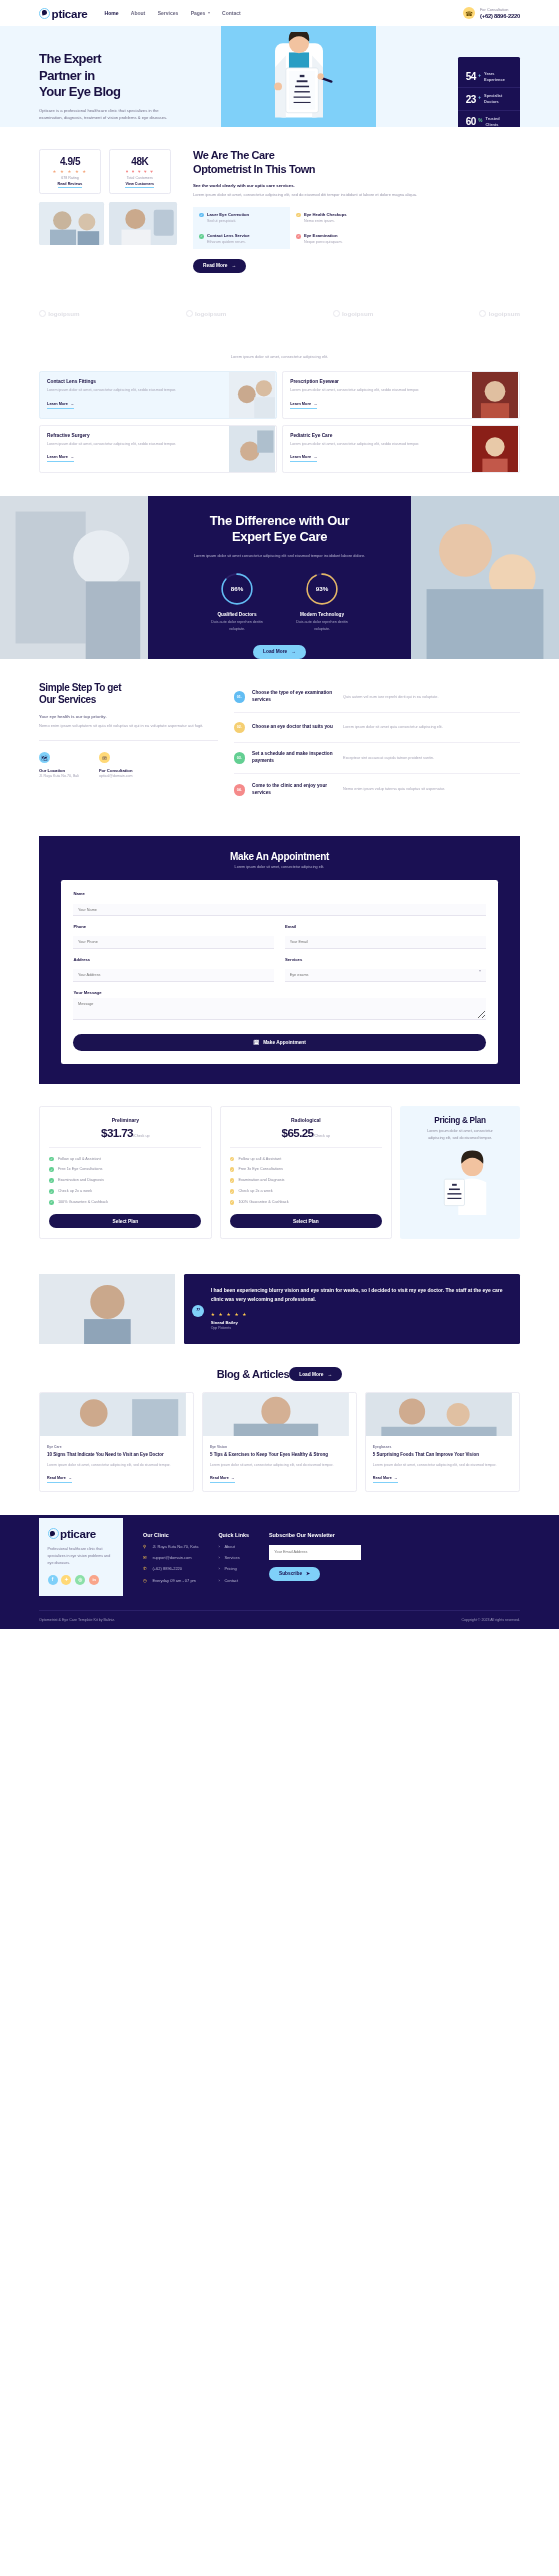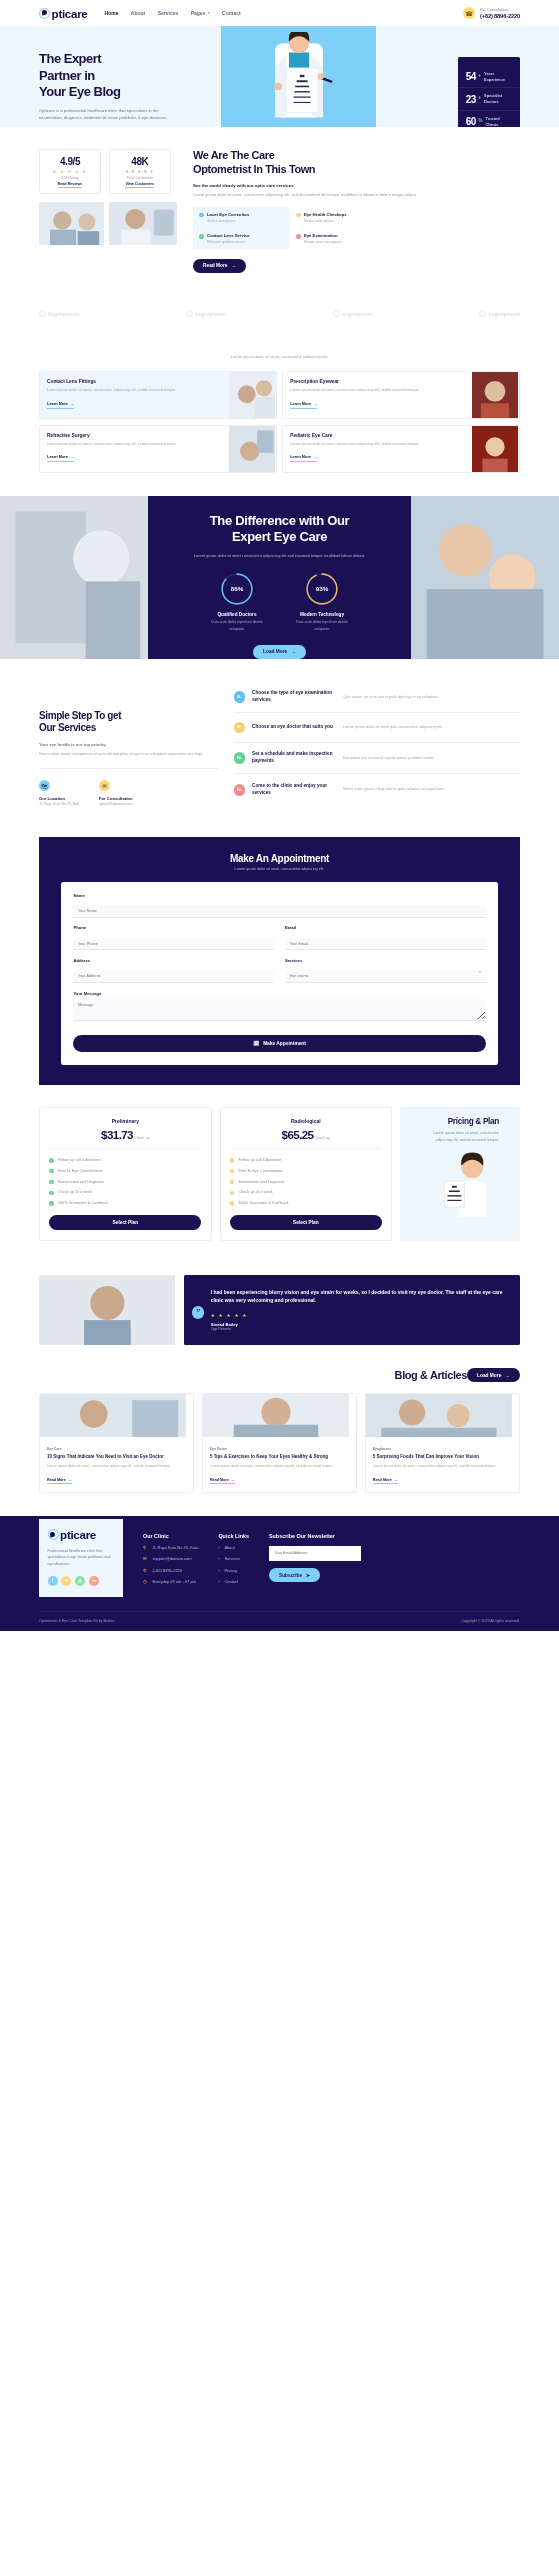--- a/index.html
+++ b/index.html
@@ -125,21 +125,21 @@
   .diff-p { font-size: 3.9px; color: #b7b4d2; line-height: 1.85; margin-top: 5.4px; }
   .rings { display: flex; justify-content: center; gap: 23px; margin-top: 12.4px; }
   .ring { text-align: center; width: 62px; }
   .ring svg { display: block; margin: 0 auto; }
   .ring-t { font-size: 4.7px; color: #fff; font-weight: 700; margin-top: 4.7px; }
   .ring-d { font-size: 3.7px; color: #a6a3c4; line-height: 1.75; margin-top: 2.3px; }
   .btn-lt { background: #7fd0f9; color: #1b1250; margin-top: 12.4px; }
 
   
   .steps-wrap { display: flex; gap: 15.5px; padding: 23px 0; }
-  .steps-left { width: 179px; margin-top: 28px; }
+  .steps-left { width: 179px; }
   .steps-h2 { font-size: 10px; font-weight: 700; line-height: 1.25; letter-spacing: -0.4px; }
   .steps-sub { font-size: 4.2px; font-weight: 700; margin-top: 7px; color: #7a7795; }
   .steps-p { font-size: 4px; color: #a09eb2; line-height: 1.9; margin-top: 3.1px; }
   .hr { height: 0.8px; background: #eceaf2; margin: 11px 0; }
   .cta2 { display: flex; gap: 20px; }
   .cta2-ico { width: 11px; height: 11px; border-radius: 50%; display: flex; align-items: center; justify-content: center; font-size: 5.4px; }
   .cta2-t { font-size: 4.2px; font-weight: 700; margin-top: 4.7px; }
   .cta2-d { font-size: 3.6px; color: #a09eb2; margin-top: 1.6px; }
   .steps-right { flex: 1; }
   .step-row { display: flex; align-items: center; gap: 7px; padding: 8.5px 0; border-bottom: 0.8px solid #f0eef5; }
@@ -168,36 +168,36 @@
 
   
   .pricing { display: flex; gap: 7.8px; padding: 22px 0; align-items: stretch; }
   .price-card { flex: 1; border: 0.8px solid #edecf3; border-radius: 2.3px; padding: 10px 9.3px; text-align: center; }
   .price-t { font-size: 5px; font-weight: 700; }
   .price-v { font-size: 11.6px; font-weight: 700; letter-spacing: -0.6px; margin-top: 3.9px; }
   .price-per { font-size: 3.7px; color: #a09eb2; font-weight: 400; letter-spacing: 0; }
   .price-hr { height: 0.8px; background: #f0eef5; margin: 7.8px 0; }
   .price-li { display: flex; gap: 3.9px; align-items: center; font-size: 3.8px; color: #8b8a9c; margin-bottom: 5.4px; text-align: left; }
   .price-btn { width: 100%; justify-content: center; margin-top: 3.9px; padding: 4.7px; }
-  .price-side { width: 120px; background: #eef7fe; border-radius: 2.3px; padding: 10px 21px 0; text-align: right; }
+  .price-side { width: 120px; background: #eef7fe; border-radius: 2.3px; padding: 10px 21px 0; text-align: center; }
   .price-side-t { font-size: 8.2px; font-weight: 700; letter-spacing: -0.3px; }
   .price-side-p { font-size: 3.7px; color: #8b8a9c; line-height: 1.85; margin-top: 3.9px; }
 
   
   .testi { display: flex; gap: 9.3px; padding: 12.4px 0 23px; align-items: stretch; }
   .testi-img { width: 136px; height: 70px; }
   .testi-box { flex: 1; background: #1a1053; padding: 12.4px 15.5px 12.4px 26.4px; position: relative; border-radius: 1.6px; }
   .quote { position: absolute; left: 7.8px; top: 31px; width: 12.4px; height: 12.4px; border-radius: 50%; background: #7fd0f9; color: #1a1053; font-size: 7.8px; font-weight: 700; display: flex; align-items: center; justify-content: center; font-family: "Liberation Serif", serif; }
   .testi-q { font-size: 5px; color: #fff; line-height: 1.75; font-weight: 600; }
   .testi-stars { color: #ffc94d; font-size: 4.7px; letter-spacing: 1.2px; margin-top: 7.8px; }
   .testi-n { font-size: 4.2px; color: #fff; font-weight: 700; margin-top: 3.9px; }
   .testi-r { font-size: 3.5px; color: #a6a3c4; margin-top: 0.8px; }
 
   
-  .blog-head { display: flex; align-items: center; justify-content: flex-end; }
+  .blog-head { display: flex; align-items: center; justify-content: center; }
   .blog-grid { display: grid; grid-template-columns: repeat(3, 1fr); gap: 7.8px; margin-top: 11px; }
   .blog-card { border: 0.8px solid #edecf3; border-radius: 2.3px; overflow: hidden; }
   .blog-img { height: 43px; }
   .blog-body { padding: 6.2px 7px 7.8px; }
   .tag { font-size: 3.4px; font-weight: 700; color: #7a7795; }
   .blog-t { font-size: 4.5px; font-weight: 700; line-height: 1.45; margin-top: 3.1px; }
   .blog-d { font-size: 3.5px; color: #a6a4b6; line-height: 1.8; margin-top: 3.1px; }
   .blog-more { font-size: 3.7px; font-weight: 700; margin-top: 5.4px; display: inline-flex; gap: 2.3px; border-bottom: 0.8px solid #7fd0f9; padding-bottom: 1.6px; }
 
   

